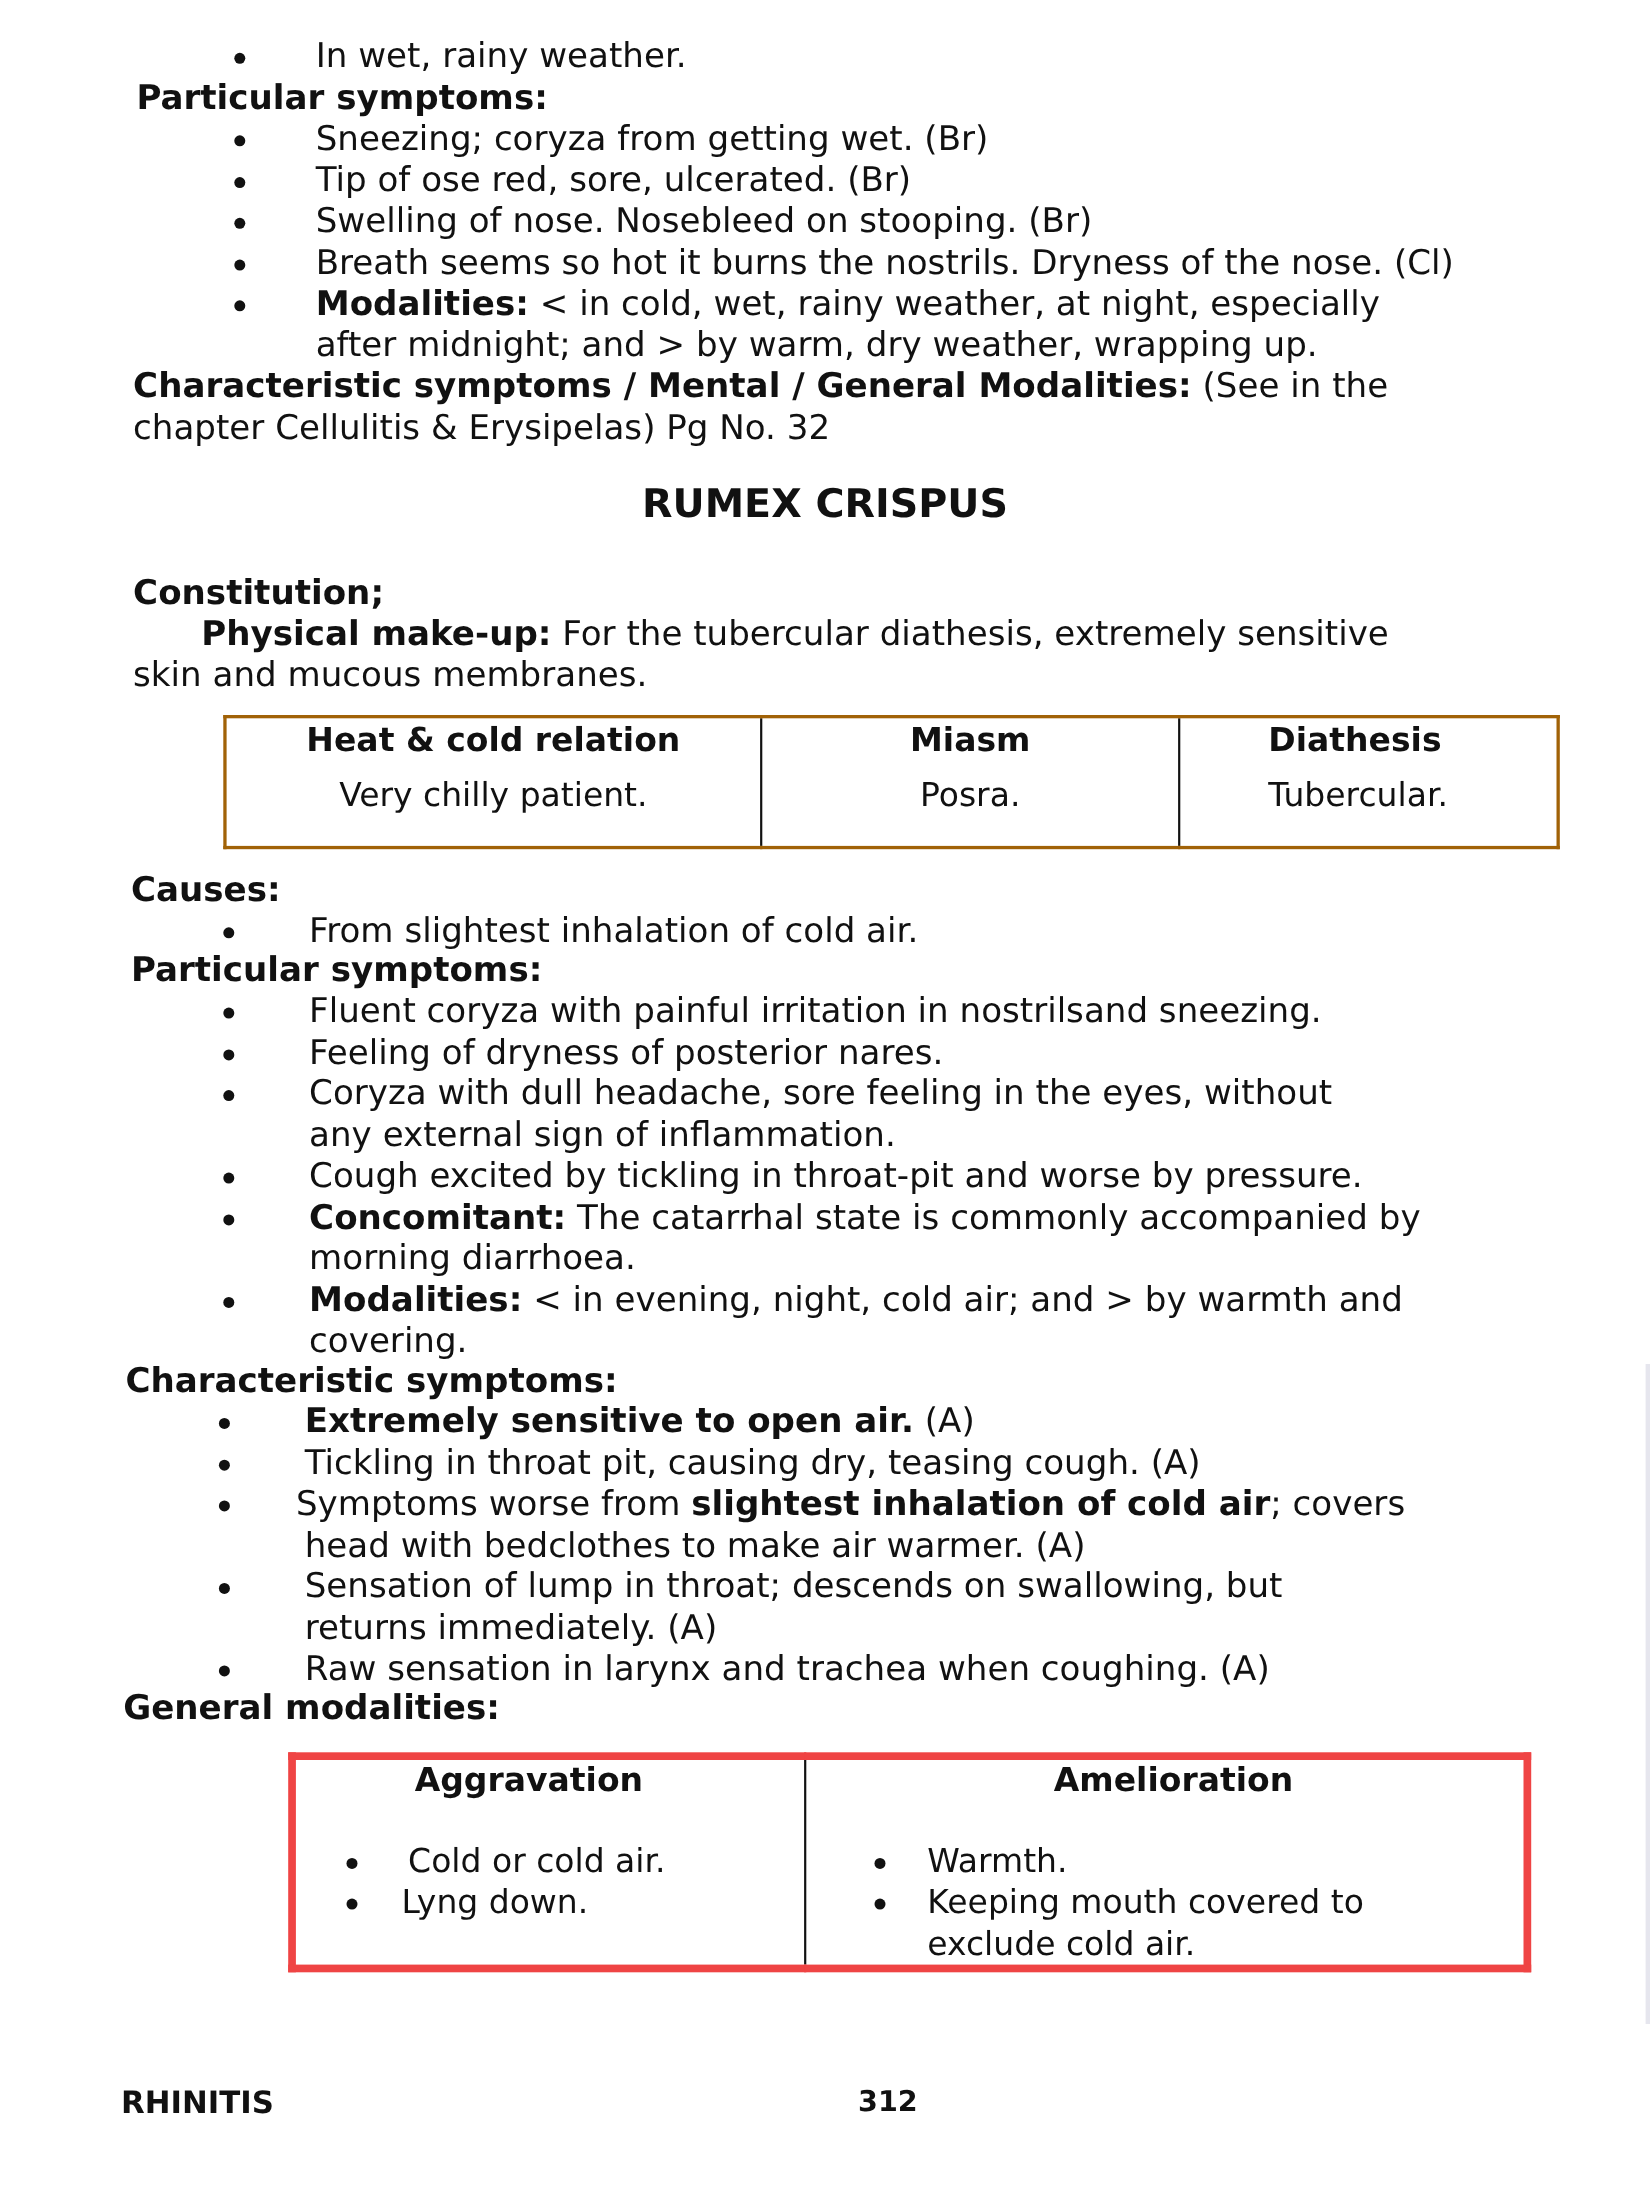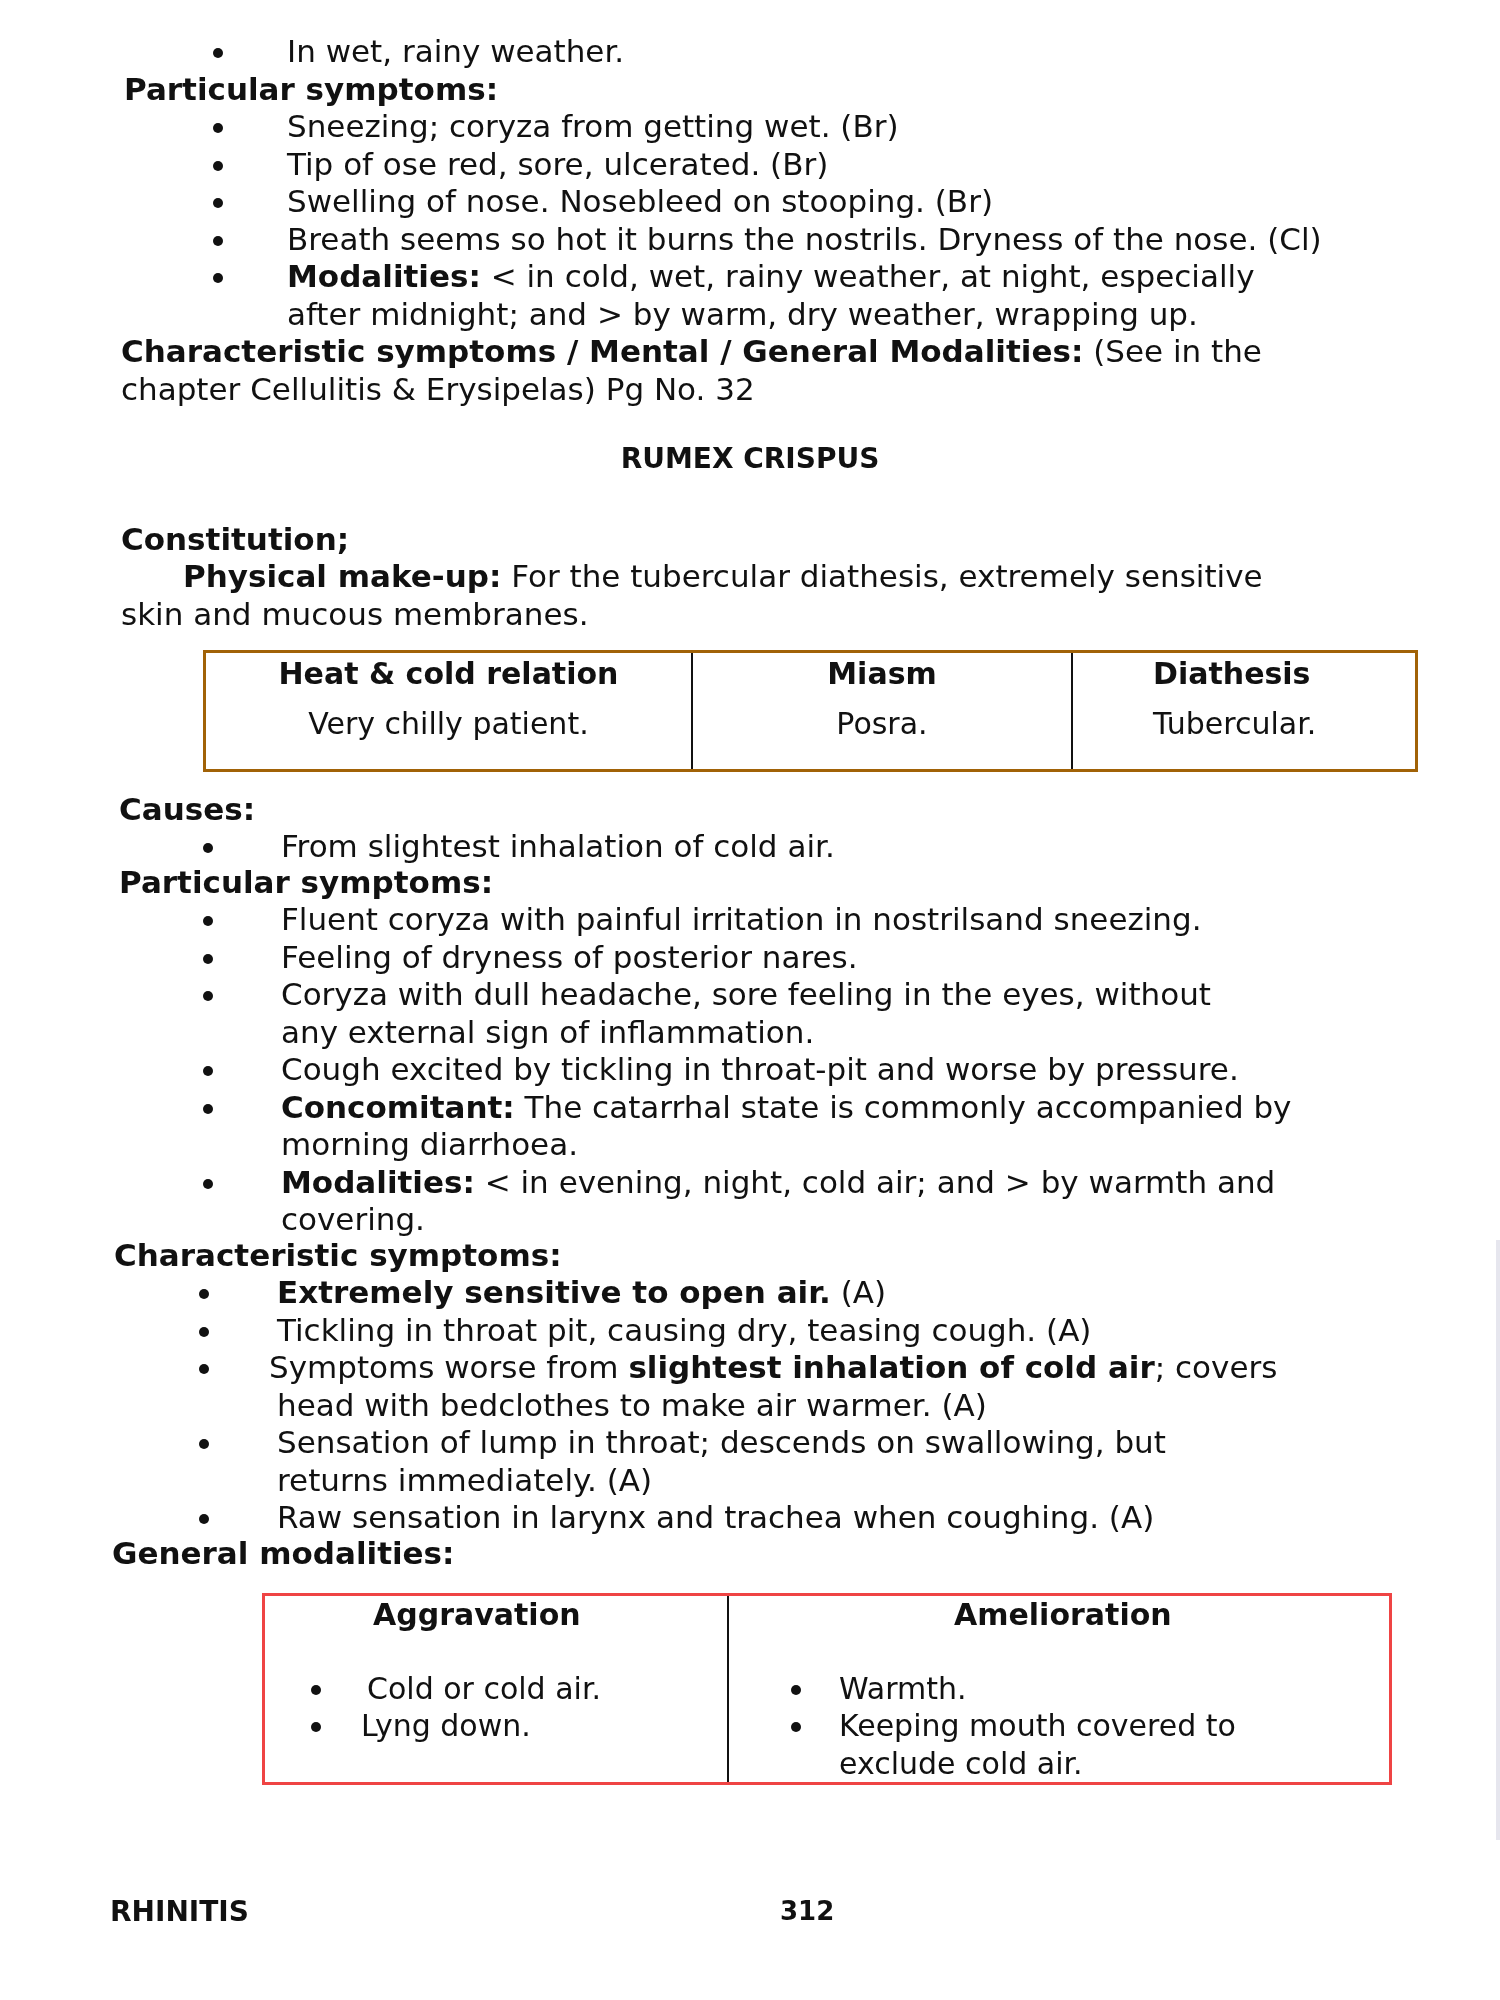--- a/index.html
+++ b/index.html
@@ -11,27 +11,27 @@
   .page { position: absolute; left: 0; top: 0; width: 1500px; height: 2000px; }
   .blk { position: absolute; }
   .h { font-weight: bold; }
   .b { font-weight: bold; }
   ul.bl { list-style: none; margin: 0; padding: 0; }
   ul.bl li { position: relative; padding-left: 0; }
   ul.bl li .dot {
     position: absolute; width: 10px; height: 10px; border-radius: 50%;
     background: #111; top: 15px;
   }
-  .title { position: absolute; left: 0; width: 1500px; text-align: center; top: 440px; font-weight: bold; font-size: 28px; }
+  .title { position: absolute; left: 0; width: 1500px; text-align: center; top: 440px; font-weight: bold; font-size: 36px; }
   table.t1, table.t2 { border-collapse: collapse; position: absolute; }
   table.t1 { left: 203px; top: 650px; width: 1215px; height: 122px; border: 3px solid #a16207; }
   table.t1 td { border: 2px solid #111; vertical-align: top; padding: 0; font-size: 30px; }
   table.t1 td div.hd { font-weight: bold; text-align: center; margin-top: 2px; }
   table.t1 td div.vl { text-align: center; margin-top: 12px; }
-  table.t2 { left: 262px; top: 1593px; width: 1130px; height: 190px; border: 3px solid #ef4444; }
+  table.t2 { left: 262px; top: 1593px; width: 1130px; height: 190px; border: 7px solid #ef4444; }
   table.t2 td { border: 2px solid #111; vertical-align: top; padding: 0; font-size: 30px; }
   table.t2 td .hd { font-weight: bold; text-align: center; }
   table.t2 ul { list-style: none; margin: 36px 0 0 0; padding: 0; }
   table.t2 li { position: relative; }
   table.t2 li .dot { position: absolute; width: 10px; height: 10px; border-radius: 50%; background:#111; top: 15px; }
   .footer-left { position: absolute; left: 110px; top: 1893px; font-weight: bold; font-size: 28px; }
   .footer-mid { position: absolute; left: 780px; top: 1893px; font-weight: bold; font-size: 26px; }
   .edge { position: absolute; right: 0; top: 1240px; width: 4px; height: 600px; background: #e6e6ee; }
 </style>
 </head>

